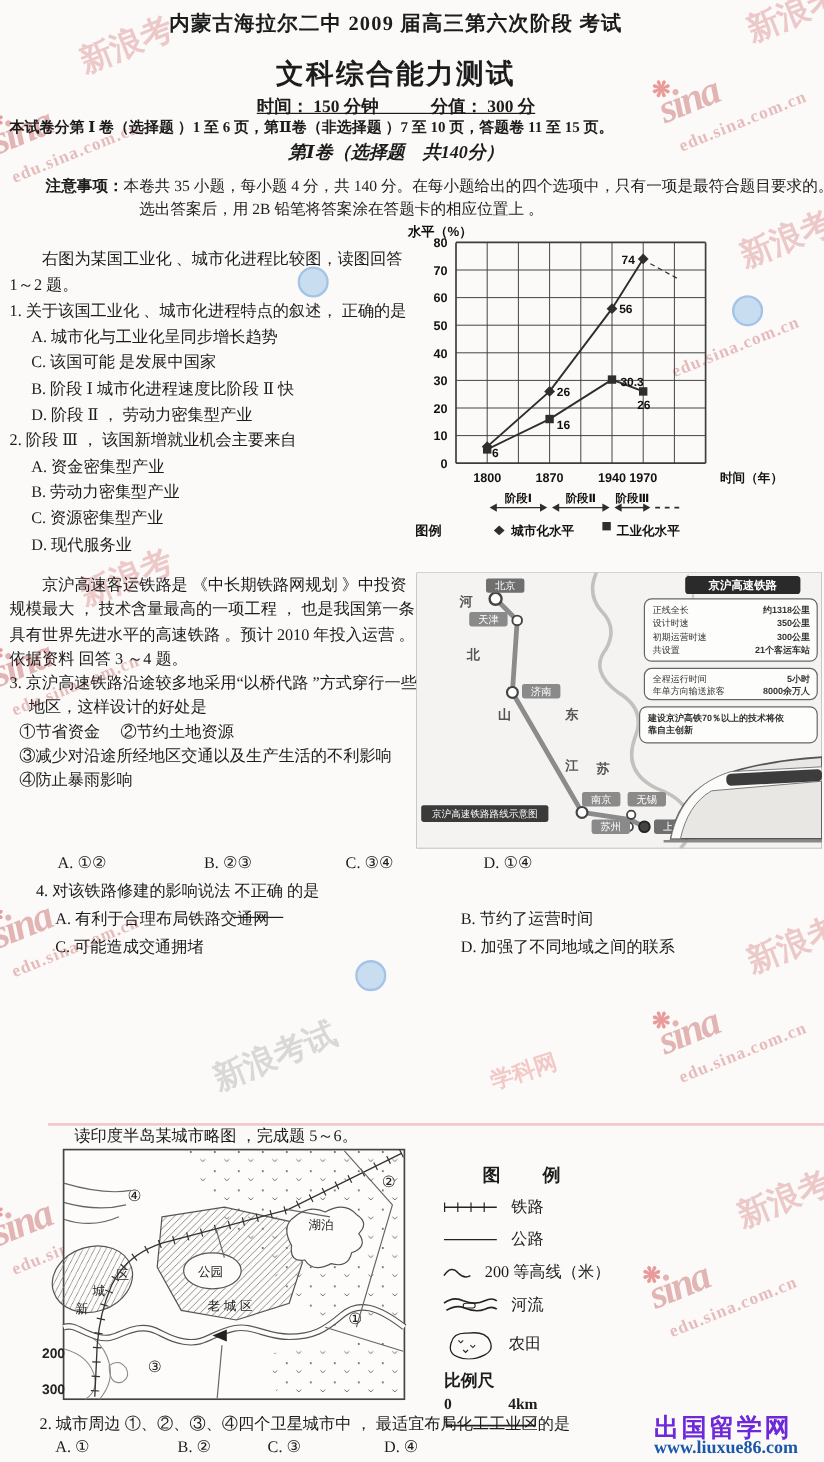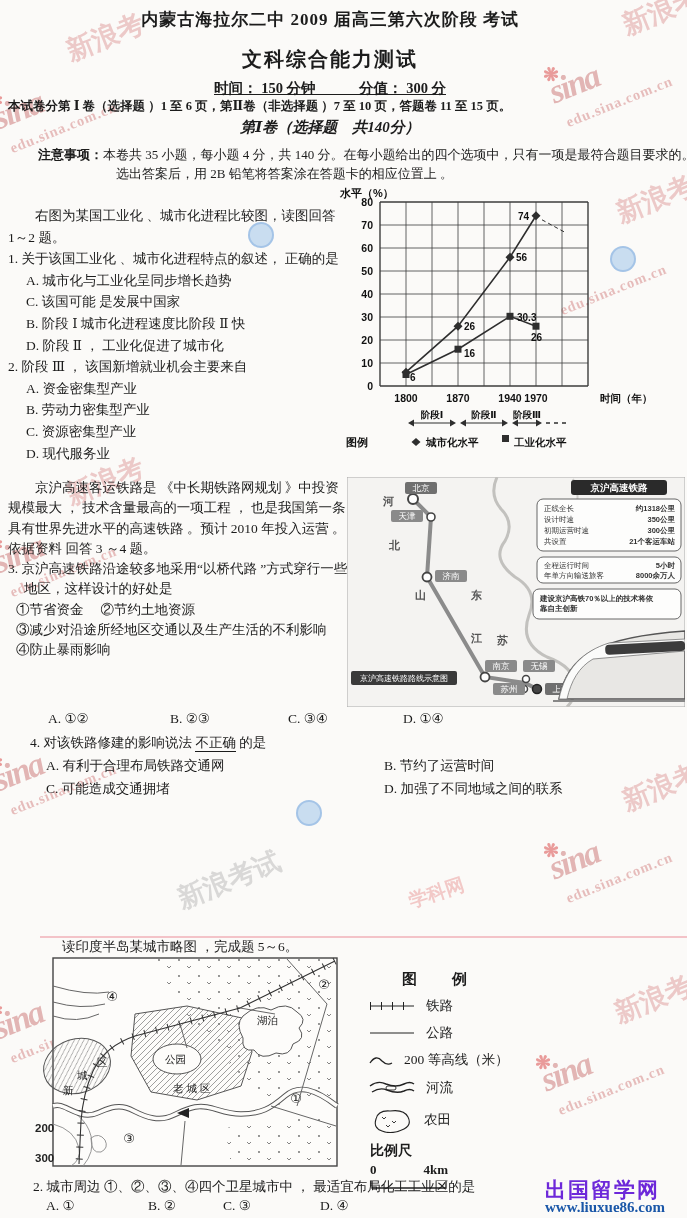--- a/index.html
+++ b/index.html
@@ -4,36 +4,36 @@
 <style>
   html,body{margin:0;padding:0;}
   body{width:687px;height:1218px;position:relative;overflow:hidden;
        background:#fbfaf8;color:#1c1c1c;
        font-family:"Liberation Serif","DejaVu Serif",serif;}
   .abs{position:absolute;}
   .center{text-align:center;width:660px;}
   .b{font-weight:bold;}
   
   .title1{top:8px;left:0;font-size:17px;letter-spacing:1px;}
-  .title2{top:46px;left:0;font-size:20px;letter-spacing:2px;}
+  .title2{top:46px;left:0;font-size:23px;letter-spacing:2px;}
   .meta{top:79px;left:0;font-size:14.5px;text-decoration:underline;}
   .structure{top:98px;left:8px;width:600px;font-size:12.5px;font-weight:bold;}
   .section{top:118px;left:0;font-size:15px;font-style:italic;}
   .notice{top:146px;left:38px;width:612px;font-size:13px;line-height:1.45;
           padding-left:78px;text-indent:-78px;}
   
   .qcol{font-size:13.5px;line-height:1.6;}
   .q12{top:205px;left:8px;width:334px;}
   .q3blk{top:478px;left:8px;width:340px;line-height:1.5;}
   .indent2{text-indent:2em;margin:0;}
   .hang{padding-left:16px;text-indent:-16px;margin:0;}
   .opt{margin-left:18px;}
   .optrow{font-size:13.5px;}
   .optrow span{position:absolute;white-space:nowrap;}
-  .em-underline{border-bottom:1.5px solid #1c1c1c;padding-bottom:1px;}
+  .em-underline{border-bottom:1.5px solid #1c1c1c;padding-bottom:14px;}
   
   svg text{font-family:"Liberation Sans","DejaVu Sans",sans-serif;}
   .figure{background:transparent;}
   
   .maplegend{top:970px;left:368px;width:215px;font-size:13.5px;}
   .maplegend .row{display:flex;align-items:center;gap:10px;margin-bottom:9px;}
   .legend-title{font-size:15px;letter-spacing:10px;margin:0 0 8px 34px;}
   .scalebar{margin-left:2px;}
   .scalenums{display:flex;width:78px;justify-content:space-between;font-size:13px;font-weight:bold;margin:2px 0 0 2px;}
   
@@ -126,21 +126,21 @@
 <div class="abs structure">本试卷分第 Ⅰ 卷（选择题 ）1 至 6 页，第Ⅱ卷（非选择题 ）7 至 10 页，答题卷 11 至 15 页。</div>
 <div class="abs center b section">第Ⅰ卷（选择题　共140分）</div>
 <div class="abs notice"><span class="b">注意事项：</span><span>本卷共 35 小题，每小题 4 分，共 140 分。在每小题给出的四个选项中，只有一项是最符合题目要求的。小题选出答案后，用 2B 铅笔将答案涂在答题卡的相应位置上 。</span></div>
 
 <div class="abs qcol q12">
   <p class="indent2">右图为某国工业化 、城市化进程比较图，读图回答 1～2 题。</p>
   <p class="hang">1. 关于该国工业化 、城市化进程特点的叙述， 正确的是</p>
   <div class="opt">A. 城市化与工业化呈同步增长趋势</div>
   <div class="opt">C. 该国可能 是发展中国家</div>
   <div class="opt">B. 阶段 Ⅰ 城市化进程速度比阶段 Ⅱ 快</div>
-  <div class="opt">D. 阶段 Ⅱ ， 工业化促进了城市化</div>
+  <div class="opt">D. 阶段 Ⅱ ， 劳动力密集型产业</div>
   <p class="hang">2. 阶段 Ⅲ ， 该国新增就业机会主要来自</p>
   <div class="opt">A. 资金密集型产业</div>
   <div class="opt">B. 劳动力密集型产业</div>
   <div class="opt">C. 资源密集型产业</div>
   <div class="opt">D. 现代服务业</div>
 </div>
 
 <svg id="progress-chart" class="abs figure" style="left:338px;top:186px;" width="322" height="268" viewBox="0 0 322 268">
     <line x1="42" y1="16" x2="42" y2="200" stroke="#3d3d3d" stroke-width="1.4"></line>
     <line x1="68" y1="16" x2="68" y2="200" stroke="#3d3d3d" stroke-width="0.8"></line>

